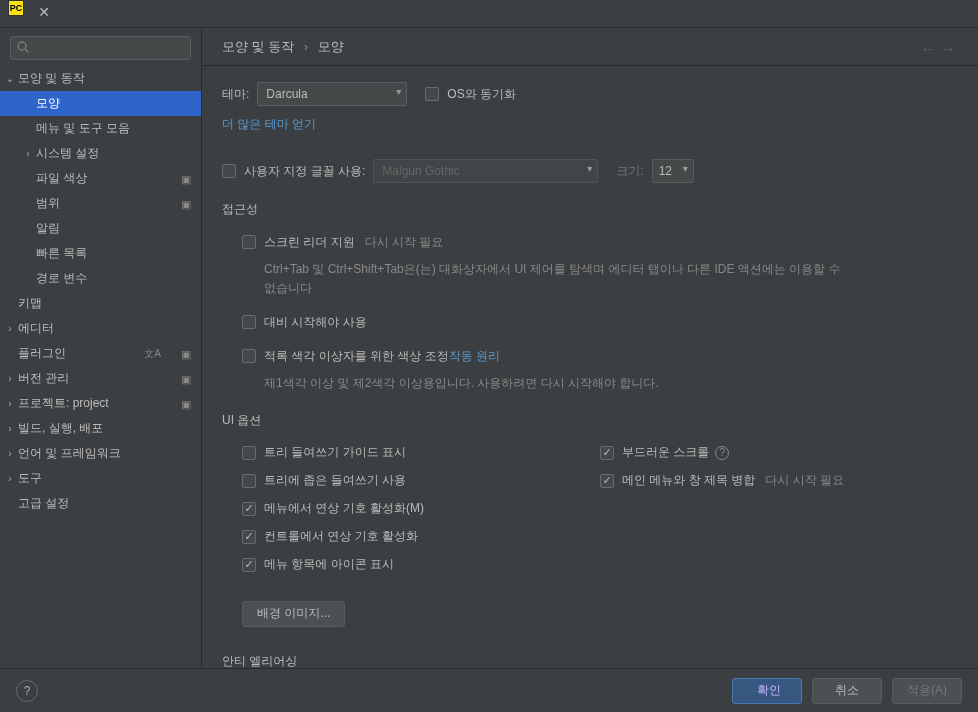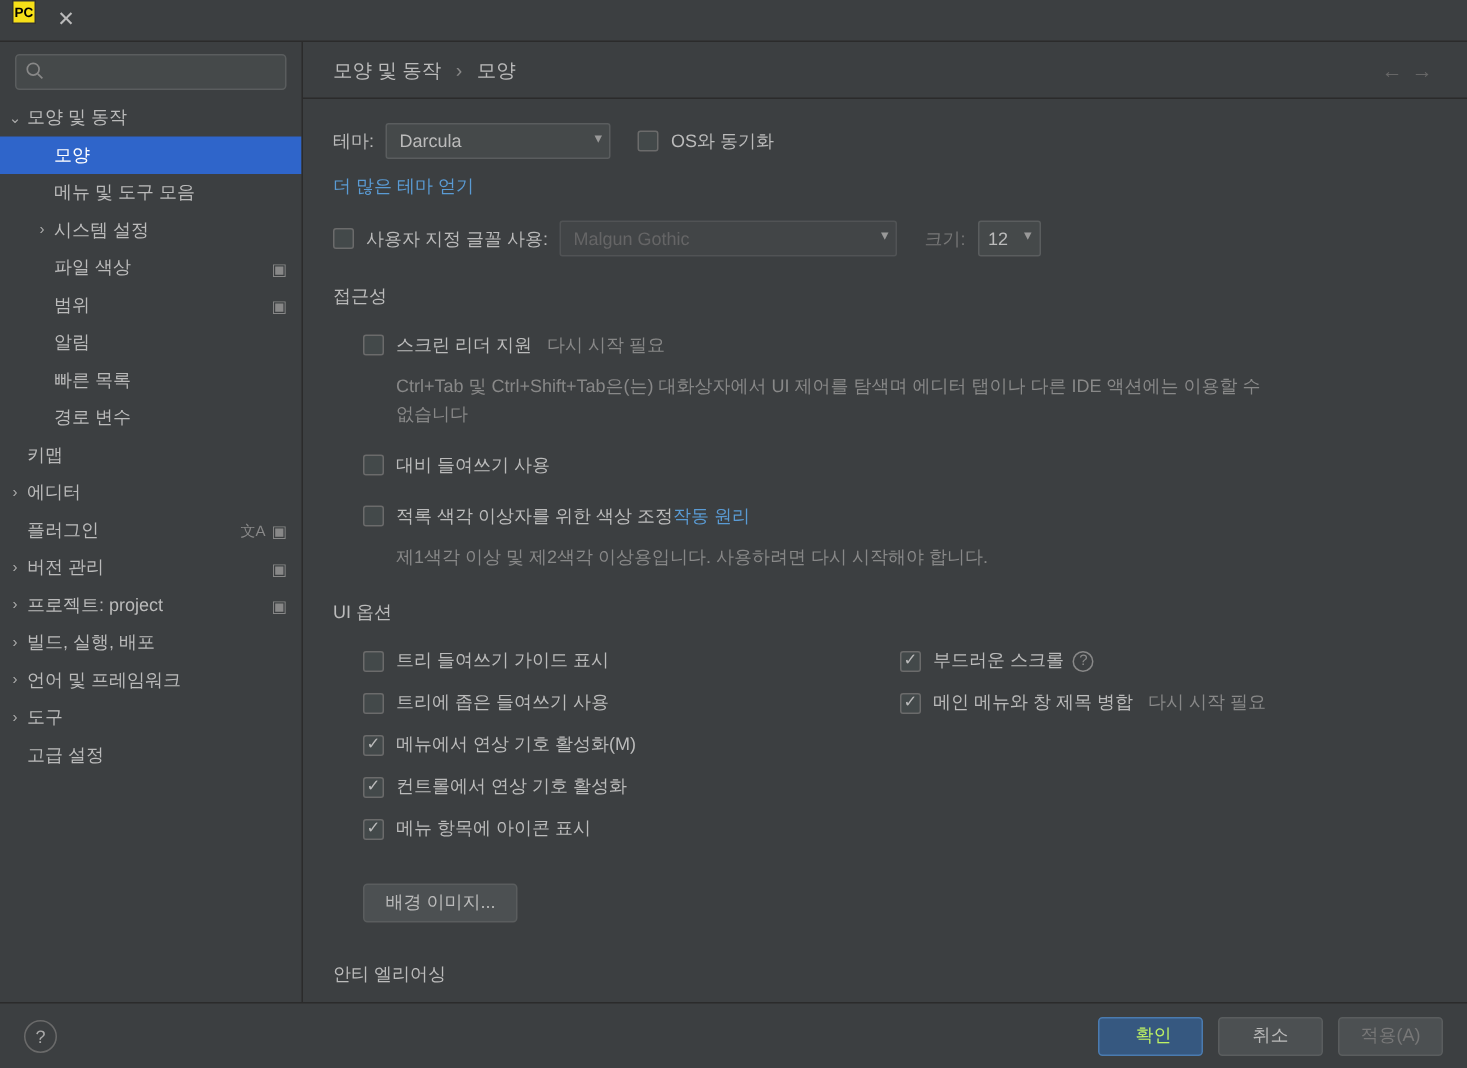--- a/index.html
+++ b/index.html
@@ -203,21 +203,21 @@
   color: #bbb;
   height: 26px;
   padding: 0 14px;
   border-radius: 3px;
   cursor: pointer;
   font-size: 12px;
 }
 .btn-primary {
   background: #365880;
   border: 1px solid #4a7bb0;
-  color: #bef264;
+  color: #c4b5fd;
   padding-left: 18px;
 }
 .footer {
   height: 44px;
   border-top: 1px solid #2b2b2b;
   display: flex;
   align-items: center;
   padding: 0 16px;
 }
 .footer .help-btn {
@@ -225,21 +225,21 @@
   border: 1px solid #6a6a6a;
   border-radius: 50%;
   display: flex; align-items:center; justify-content:center;
   color: #aaa; font-size: 12px;
   cursor: pointer;
 }
 .footer-spacer { flex: 1; }
 .footer .btn { margin-left: 10px; min-width: 70px; }
 .disabled-text { color: #777; }
 .small-badge-lang {
-  font-size: 10px; color:#888; margin-right:0;
+  font-size: 10px; color:#888; margin-right:16px;
 }
 </style>
 </head>
 <body>
 
 <div class="titlebar">
   <div class="app-icon">PC</div>
   <div class="titlebar-close">✕</div>
 </div>
 
@@ -357,21 +357,21 @@
           </select>
         </span>
         <span style="width:18px"></span>
         <span class="checkbox"></span>
         <span>OS와 동기화</span>
       </div>
       <div class="row">
         <span class="link">더 많은 테마 얻기</span>
       </div>
 
-      <div class="row" style="margin-top:14px">
+      <div class="row" style="margin-top:26px">
         <span class="checkbox"></span>
         <span class="row-label">사용자 지정 글꼴 사용:</span>
         <span class="select-wrap">
           <select class="select-like select-disabled" style="width:225px" disabled="">
             <option>Malgun Gothic</option>
           </select>
         </span>
         <span style="width:18px"></span>
         <span class="row-label disabled-text">크기:</span>
         <span class="select-wrap">
@@ -383,21 +383,21 @@
       <div class="indent-block">
         <div class="opt-row">
           <span class="checkbox"></span>
           <span>스크린 리더 지원</span>
           <span class="hint">다시 시작 필요</span>
         </div>
         <div class="hint-block">Ctrl+Tab 및 Ctrl+Shift+Tab은(는) 대화상자에서 UI 제어를 탐색며 에디터 탭이나 다른 IDE 액션에는 이용할 수 없습니다</div>
 
         <div class="opt-row" style="margin-top:10px">
           <span class="checkbox"></span>
-          <span>대비 들여쓰기 사용</span>
+          <span>대비 시작해야 사용</span>
         </div>
 
         <div class="opt-row" style="margin-top:6px">
           <span class="checkbox"></span>
           <span>적록 색각 이상자를 위한 색상 조정</span>
           <span class="link" style="margin-left:0">작동 원리</span>
         </div>
         <div class="hint-block">제1색각 이상 및 제2색각 이상용입니다. 사용하려면 다시 시작해야 합니다.</div>
       </div>
 

